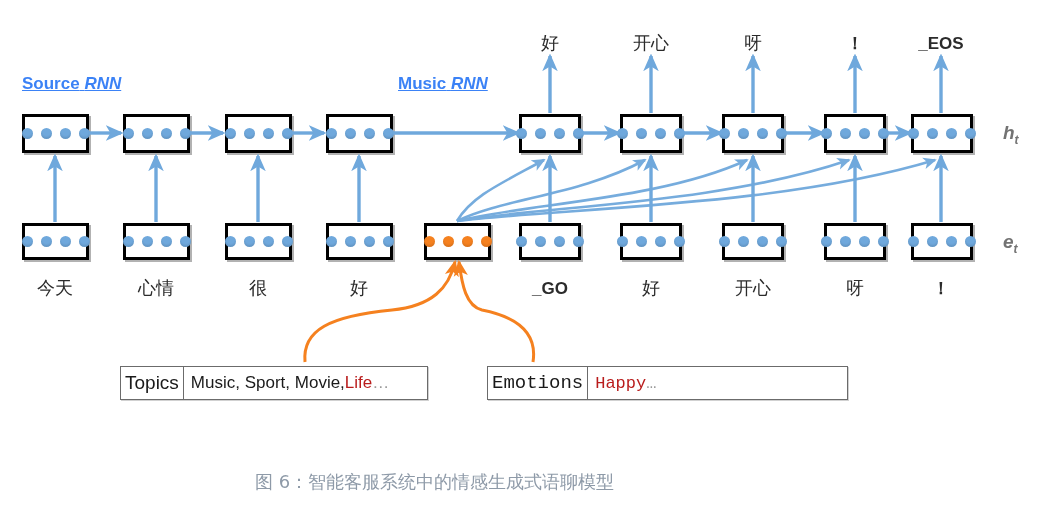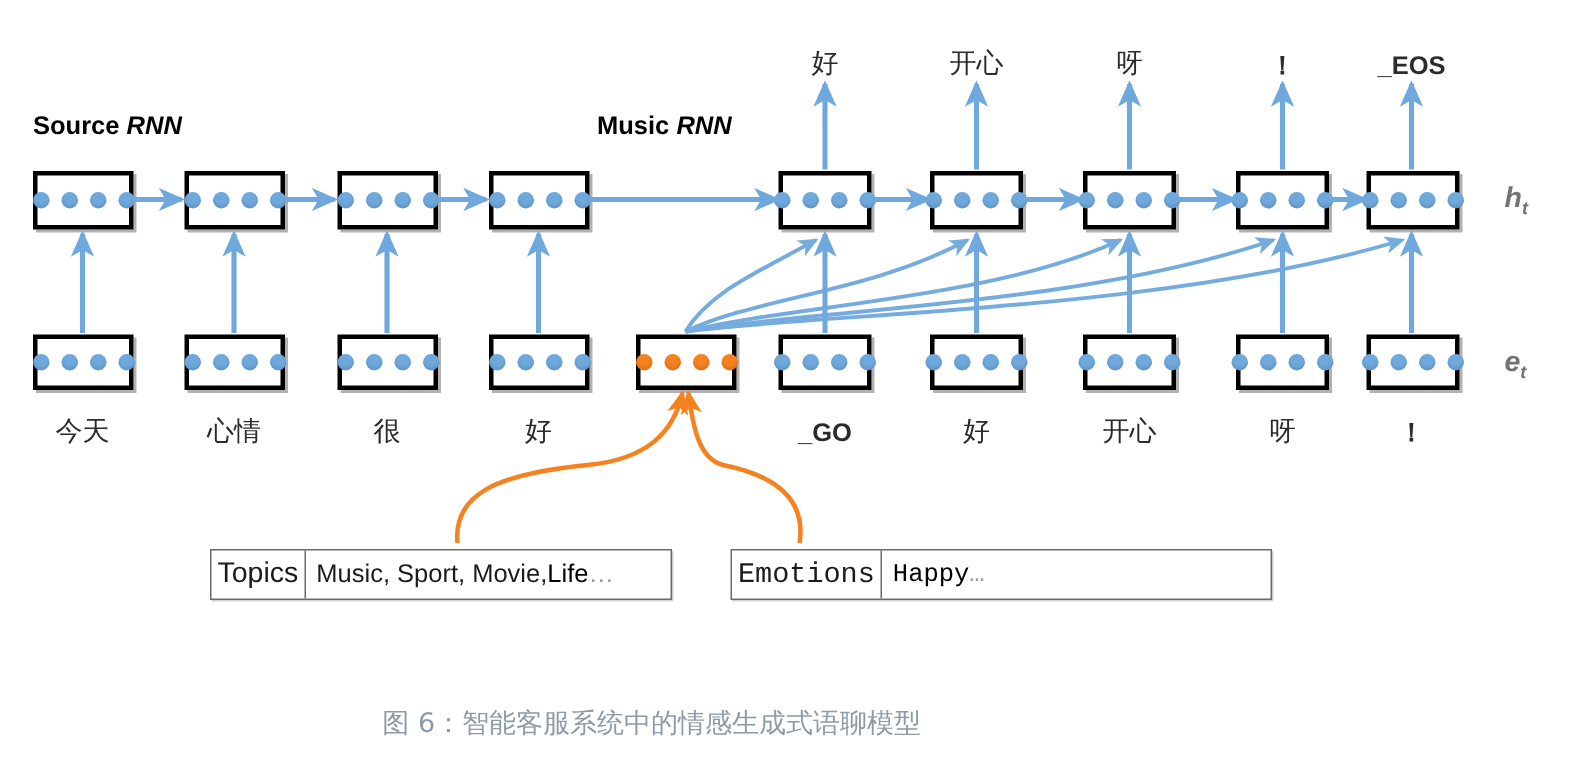--- a/index.html
+++ b/index.html
@@ -24,42 +24,42 @@
   .dot.orange{background:#F5811F;}
 
   .tok{
     position:absolute;text-align:center;color:#2b2b2b;
     font-size:18px;line-height:22px;white-space:nowrap;
     font-family:"DejaVu Sans","Liberation Sans",sans-serif;
   }
   .tok.ascii{font-family:"Liberation Sans","DejaVu Sans",sans-serif;font-weight:700;font-size:17px;}
 
   .rnn-title{
-    position:absolute;color:#000000;font-weight:700;font-size:17px;white-space:nowrap;
+    position:absolute;color:#3b82f6;font-weight:700;font-size:17px;white-space:nowrap;text-decoration:underline;
   }
   .rnn-title i{font-style:italic;}
 
   .state-label{
     position:absolute;color:#737373;font-weight:700;font-style:italic;font-size:19px;
   }
   .state-label sub{font-size:12px;font-style:italic;font-weight:700;}
 
   .kv-box{
     position:absolute;box-sizing:border-box;border:1.5px solid #6b6b6b;background:#fff;
     display:flex;align-items:stretch;height:34px;
     box-shadow:1px 1px 0 rgba(0,0,0,0.18);
   }
   .kv-key{
     display:flex;align-items:center;padding:0 4px;border-right:1.5px solid #6b6b6b;
     font-size:19px;color:#1a1a1a;white-space:nowrap;
   }
   .kv-val{
     display:flex;align-items:center;padding:0 7px;font-size:17px;color:#1a1a1a;white-space:nowrap;
   }
-  .kv-val .hl{color:#000000;}
+  .kv-val .hl{color:#b91c1c;}
   .kv-val .dim{color:#9a9a9a;}
 
   .caption{
     position:absolute;left:0;top:470px;width:869px;text-align:center;
     color:#8e9aa8;font-size:18px;
     font-family:"DejaVu Sans","Liberation Sans",sans-serif;
   }
 </style>
 </head>
 <body>
@@ -300,21 +300,21 @@
   <div class="tok" style="left:116px;top:277px;width:80px;">心情</div>
   <div class="tok" style="left:218px;top:277px;width:80px;">很</div>
   <div class="tok" style="left:319px;top:277px;width:80px;">好</div>
 
   <div class="tok ascii" style="left:510px;top:278px;width:80px;">_GO</div>
   <div class="tok" style="left:611px;top:277px;width:80px;">好</div>
   <div class="tok" style="left:713px;top:277px;width:80px;">开心</div>
   <div class="tok" style="left:815px;top:277px;width:80px;">呀</div>
   <div class="tok ascii" style="left:901px;top:278px;width:80px;">！</div>
 
-  <div class="kv-box" style="left:120px;top:366px;width:308px;margin-left:20px;">
+  <div class="kv-box" style="left:120px;top:366px;width:308px;">
     <div class="kv-key">Topics</div>
     <div class="kv-val">
         <span>Music, Sport, Movie, </span>
         <span class="hl">Life</span>
         <span class="dim">…</span>
       </div>
   </div>
 
   <div class="kv-box" style="left:487px;top:366px;width:361px;font-family:Liberation Mono, monospace;">
     <div class="kv-key">Emotions</div>

